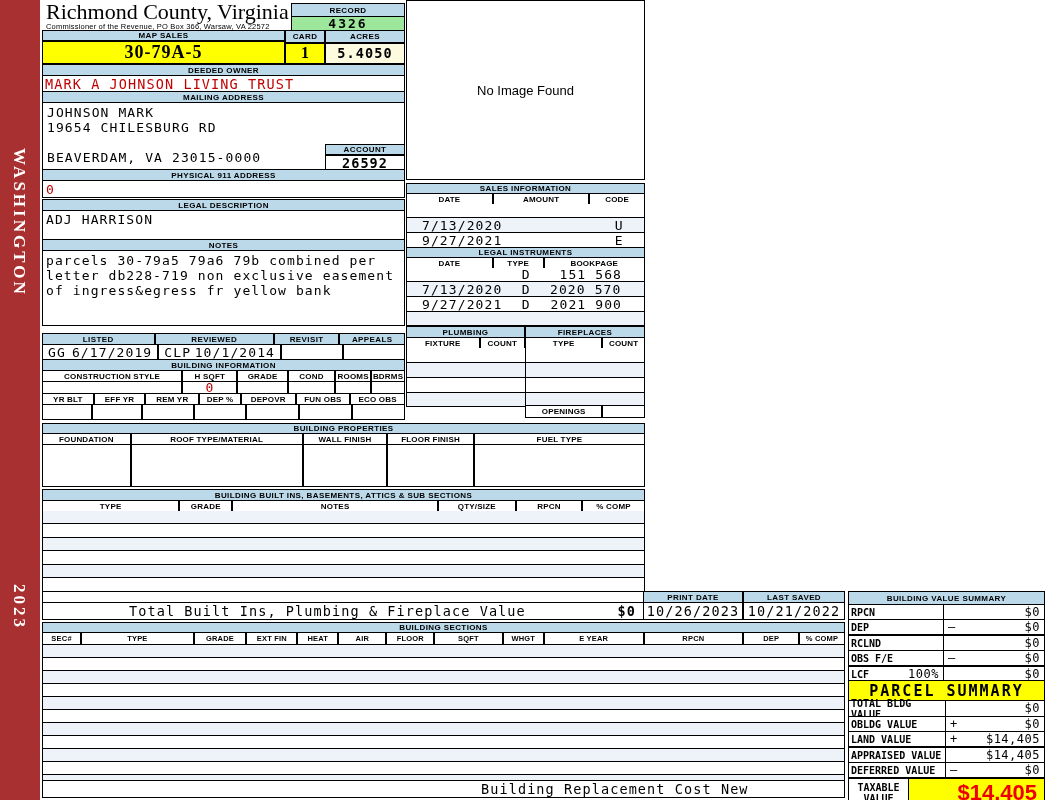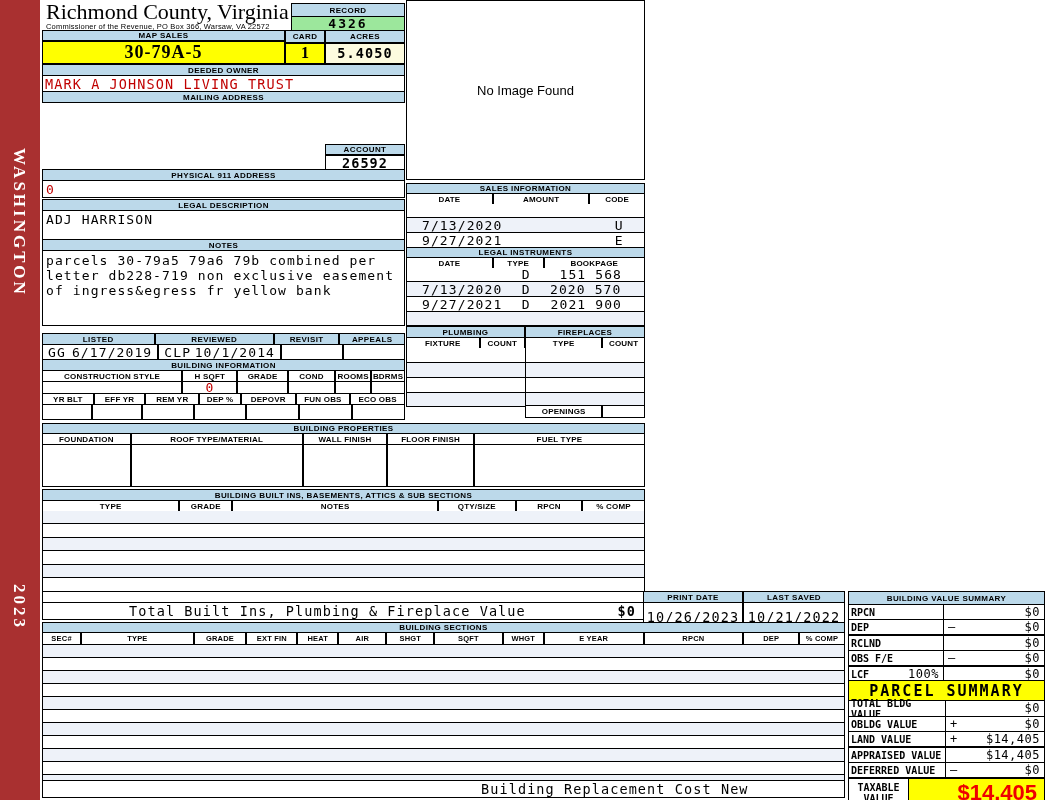--- a/index.html
+++ b/index.html
@@ -54,20 +54,26 @@
     <div class="col" style="width:80px">
       <div class="strip" style="height:12px">ACRES</div>
       <div class="center bx mono" style="height:22px;background:#FDFBDF;font-weight:bold;font-size:13.5px">5.4050</div>
     </div>
   </div>
 
   <div class="abs strip" style="left:42px;top:64px;width:363px;height:12px">DEEDED OWNER</div>
   <div class="abs bx mono red" style="left:42px;top:75px;width:363px;height:17px;display:flex;align-items:center;padding-left:2px;font-size:13.5px">MARK A JOHNSON LIVING TRUST</div>
 
   <div class="abs strip" style="left:42px;top:91px;width:363px;height:12px">MAILING ADDRESS</div>
+  <div class="abs bx" style="left:42px;top:102px;width:363px;height:68px;padding:2px 4px">
+    <div class="mono" style="height:15px">JOHNSON MARK</div>
+    <div class="mono" style="height:15px">19654 CHILESBURG RD</div>
+    <div class="mono" style="height:15px"></div>
+    <div class="mono" style="height:15px">BEAVERDAM, VA 23015-0000</div>
+  </div>
   <div class="abs col" style="left:325px;top:144px;width:80px;height:26px">
     <div class="strip" style="height:12px">ACCOUNT</div>
     <div class="center bx mono" style="height:14px;font-weight:bold;font-size:13.5px">26592</div>
   </div>
 
   <div class="abs strip" style="left:42px;top:169px;width:363px;height:12px">PHYSICAL 911 ADDRESS</div>
   <div class="abs bx mono red" style="left:42px;top:180px;width:363px;height:18px;display:flex;align-items:center;padding-left:3px">0</div>
 
   <div class="abs strip" style="left:42px;top:199px;width:363px;height:12px">LEGAL DESCRIPTION</div>
   <div class="abs bx mono" style="left:42px;top:210px;width:363px;height:30px;padding:1px 3px">ADJ HARRISON</div>
@@ -256,21 +262,21 @@
   </div>
   <div class="abs bx row" style="left:42px;top:602px;width:603px;height:18px;align-items:center">
     <span class="mono" style="padding-left:86px;font-size:13.5px">Total Built Ins, Plumbing &amp; Fireplace Value</span>
     <span class="mono" style="margin-left:auto;padding-right:8px;font-weight:bold;font-size:13.5px">$0</span>
   </div>
 
   <div class="abs row" style="left:643px;top:591px;width:202px;height:12px">
     <div class="strip" style="width:100px">PRINT DATE</div>
     <div class="strip" style="width:102px">LAST SAVED</div>
   </div>
-  <div class="abs row" style="left:643px;top:602px;width:202px;height:30px">
+  <div class="abs row" style="left:643px;top:602px;width:202px;height:18px">
     <div class="bx center mono" style="width:100px;font-size:13.5px">10/26/2023</div>
     <div class="bx center mono" style="width:102px;font-size:13.5px">10/21/2022</div>
   </div>
 
   <div class="abs col" style="left:848px;top:591px;width:197px">
     <div class="strip" style="height:12px">BUILDING VALUE SUMMARY</div>
     <div class="row bx" style="height:14px;border-top:none;align-items:center">
       <span class="monosm br" style="width:95px;height:100%;display:flex;align-items:center;padding-left:2px;box-sizing:border-box">RPCN</span>
       <span class="monoval" style="padding-left:4px"></span>
       <span class="monoval" style="margin-left:auto;padding-right:4px">$0</span>
@@ -300,21 +306,21 @@
   </div>
 
   <div class="abs strip" style="left:42px;top:622px;width:803px;height:11px">BUILDING SECTIONS</div>
   <div class="abs row" style="left:42px;top:632px;width:803px;height:13px">
     <div class="hc hc7" style="width:38px">SEC#</div>
     <div class="hc hc7" style="width:113px">TYPE</div>
     <div class="hc hc7" style="width:52px">GRADE</div>
     <div class="hc hc7" style="width:50px">EXT FIN</div>
     <div class="hc hc7" style="width:40px">HEAT</div>
     <div class="hc hc7" style="width:47px">AIR</div>
-    <div class="hc hc7" style="width:47px">SHGT</div>
+    <div class="hc hc7" style="width:47px">FLOOR</div>
     <div class="hc hc7" style="width:68px">SQFT</div>
     <div class="hc hc7" style="width:40px">WHGT</div>
     <div class="hc hc7" style="width:100px">E YEAR</div>
     <div class="hc hc7" style="width:100px">RPCN</div>
     <div class="hc hc7" style="width:55px">DEP</div>
     <div class="hc hc7" style="width:45px">% COMP</div>
   </div>
   <div class="abs col" style="left:42px;top:645px;width:803px;border:1px solid #000;border-top:none;background:#fff">
     <div class="bb light" style="height:12px"></div>
     <div class="bb" style="height:12px"></div>

